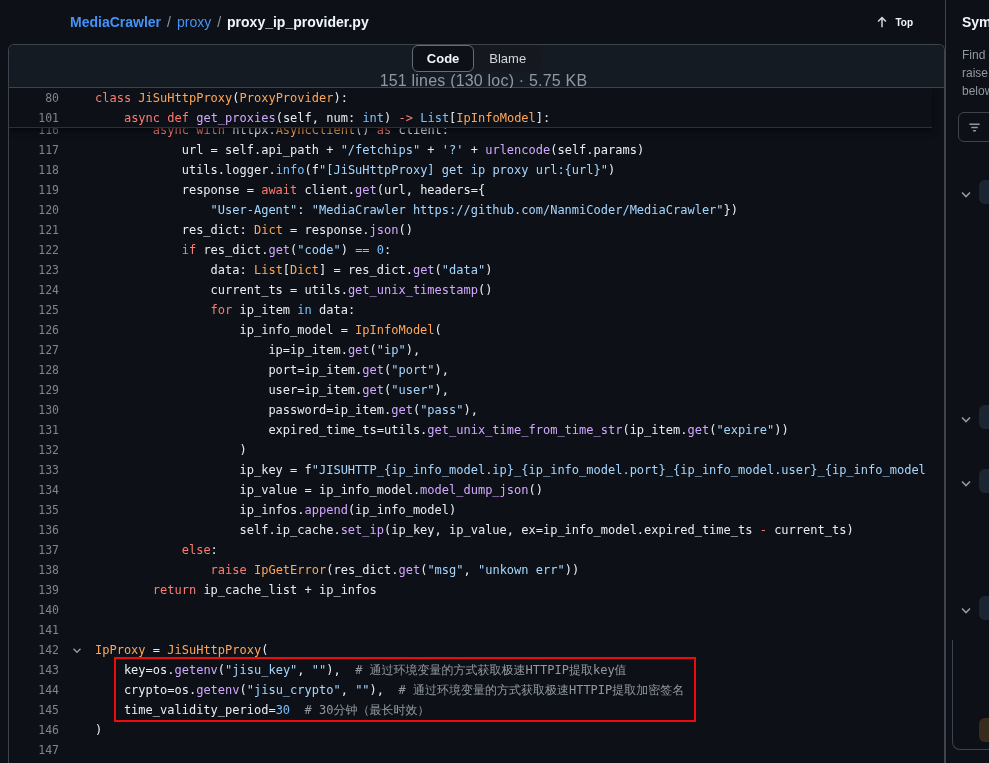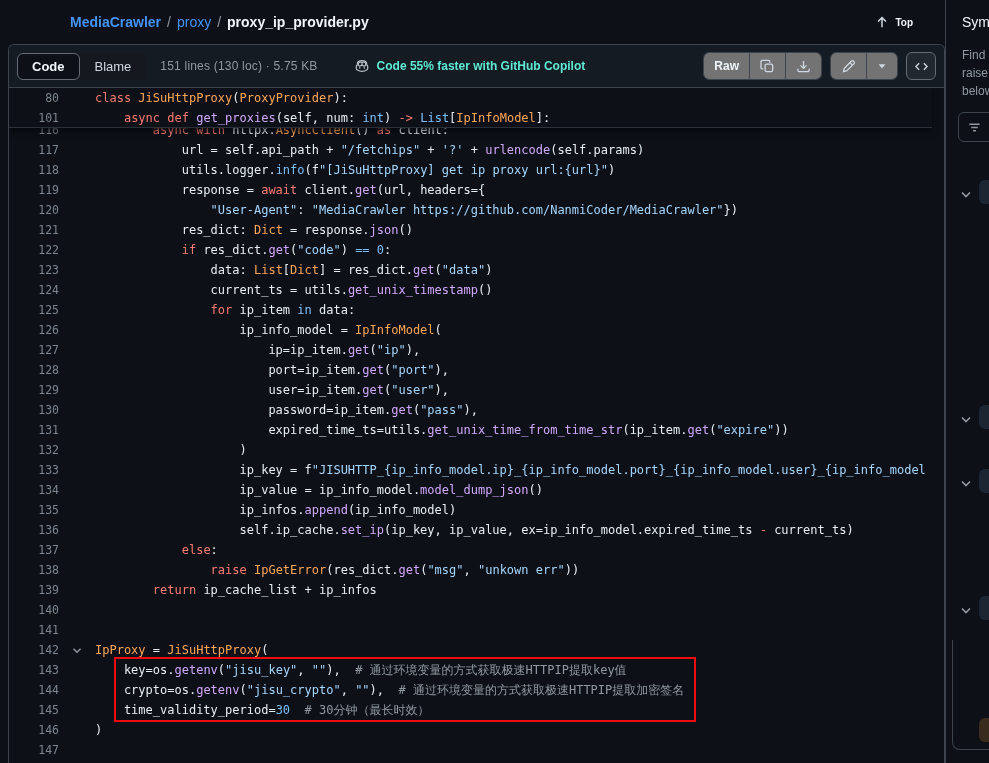--- a/index.html
+++ b/index.html
@@ -16,26 +16,26 @@
   .top-btn { margin-left:auto; display:flex; align-items:center; gap:6px;
     color:#f0f6fc; font-size:10px; font-weight:600; background:none; border:none; cursor:pointer; }
   .top-btn svg { display:block; }
 
   
   .filebox { position:absolute; left:8px; top:44px; width:937px; height:719px;
     border:1px solid #3d444d; border-bottom:none; border-radius:6px 6px 0 0; overflow:hidden; background:#0d1117; }
 
   
   .toolbar { height:43px; background:#151b23; border-bottom:1px solid #3d444d;
-    display:flex; align-items:center; padding:0 8px 0 8px; }
+    display:flex; align-items:center; padding:0 8px 0 8px;flex-direction:column; }
   .seg { display:flex; align-items:center; background:#15191f; border-radius:6px; }
   .seg-btn { font-size:13px; padding:5px 14px; border-radius:6px; border:1px solid transparent;
     color:#d1d7e0; background:transparent; cursor:pointer; }
   .seg-btn.active { background:#0d1117; border-color:#656c76; color:#f0f6fc; font-weight:600; }
-  .fileinfo { color:#9198a1; font-size:12px; margin-left:14px; letter-spacing:.2px; }
+  .fileinfo { color:#9198a1; font-size:16px; margin-left:14px; letter-spacing:.2px; }
   .copilot { display:flex; align-items:center; gap:7px; margin-left:36px; font-size:12px; font-weight:600; color:#5eead4; }
   .copilot svg { display:block; }
   .tb-right { margin-left:auto; display:flex; align-items:center; gap:8px; }
   .btngroup { display:flex; align-items:stretch; border:1px solid #3d444d; border-radius:6px; overflow:hidden; height:28px; }
   .gbtn { display:flex; align-items:center; justify-content:center; padding:0 10px; background:#737373;
     border:none; border-right:1px solid #3d444d; color:#f0f6fc; font-size:12px; font-weight:600; cursor:pointer; }
   .gbtn:last-child { border-right:none; }
   .gbtn svg { display:block; }
   .sq-btn { width:30px; height:28px; display:flex; align-items:center; justify-content:center;
     background:#212830; border:1px solid #656c76; border-radius:6px; cursor:pointer; color:#d1d7e0; }
@@ -57,21 +57,21 @@
   .cm { color:#9198a1; }
   .pln{ color:#e6edf3; }
   .sticky { position:absolute; left:0; top:0; right:12px; height:40px; background:#0d1117;
     border-bottom:1px solid #2a3139; box-shadow:0 3px 6px rgba(1,4,9,.65); z-index:3; }
   .redbox { position:absolute; z-index:4; left:105px; top:569px; width:582px; height:65px;
     border:2px solid; pointer-events:none; }
 
   
   .sidepanel { position:absolute; left:945px; top:0; width:44px; height:763px;
     background:#0d1117; border-left:1px solid #3d444d; overflow:hidden; }
-  .side-head { font-size:14px; font-weight:400; color:#f0f6fc; margin:14px 2px 0 16px; white-space:nowrap; }
+  .side-head { font-size:14px; font-weight:700; color:#f0f6fc; margin:14px 2px 0 16px; white-space:nowrap; }
   .side-desc { font-size:12px; color:#9198a1; margin:16px 0 0 16px; line-height:18px; white-space:nowrap; }
   .filter-btn { position:absolute; left:12px; top:112px; width:60px; height:30px;
     border:1px solid #3d444d; border-radius:6px; background:#0d1117;
     display:flex; align-items:center; padding-left:8px; color:#9198a1; cursor:pointer; }
   .tree-chevron { position:absolute; left:12px; width:16px; height:16px; color:#9198a1; cursor:pointer; }
   .tree-pill { position:absolute; left:33px; width:30px; height:24px; border-radius:6px; background:#1c2633; }
   .tree-pill.warm { background:#3a2c1c; }
   .tree-corner { position:absolute; left:6px; top:640px; width:50px; height:110px;
     border-left:1px solid #3d444d; border-bottom:1px solid #3d444d; border-bottom-left-radius:8px; }
 </style>

